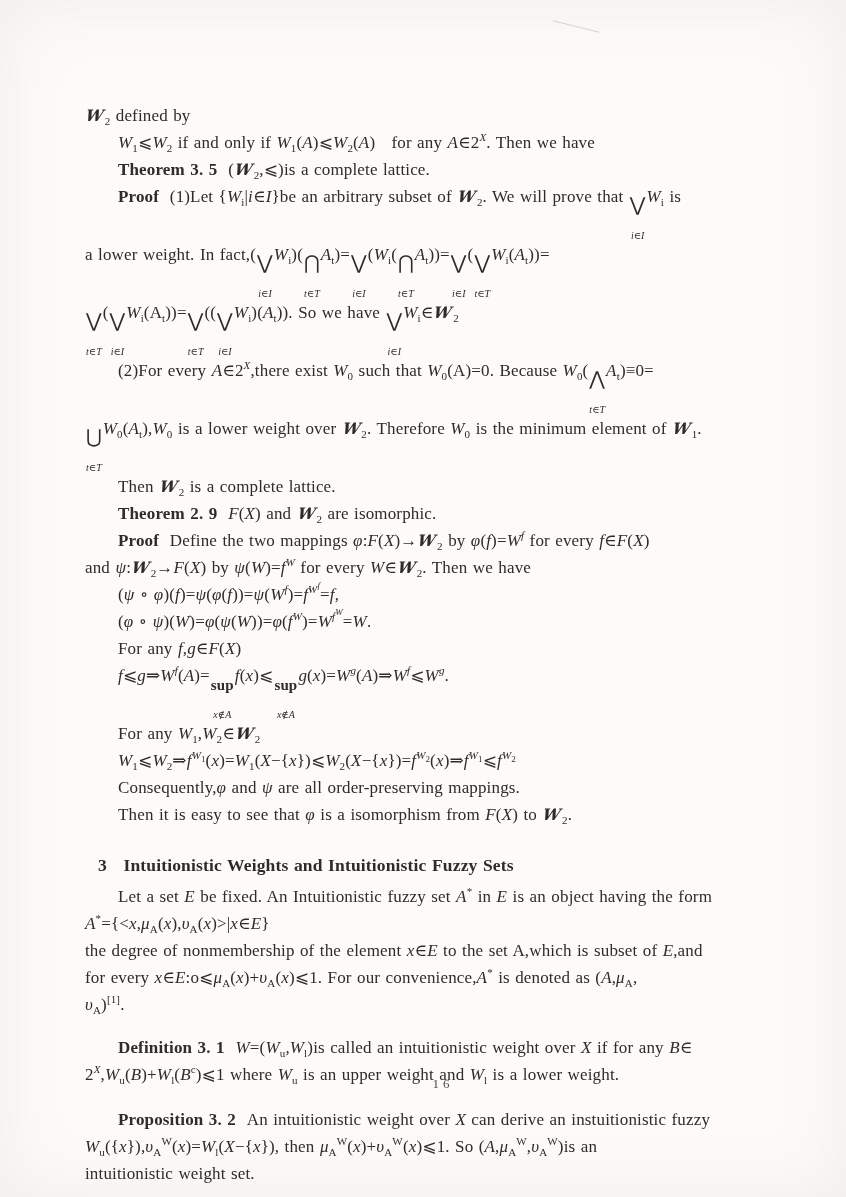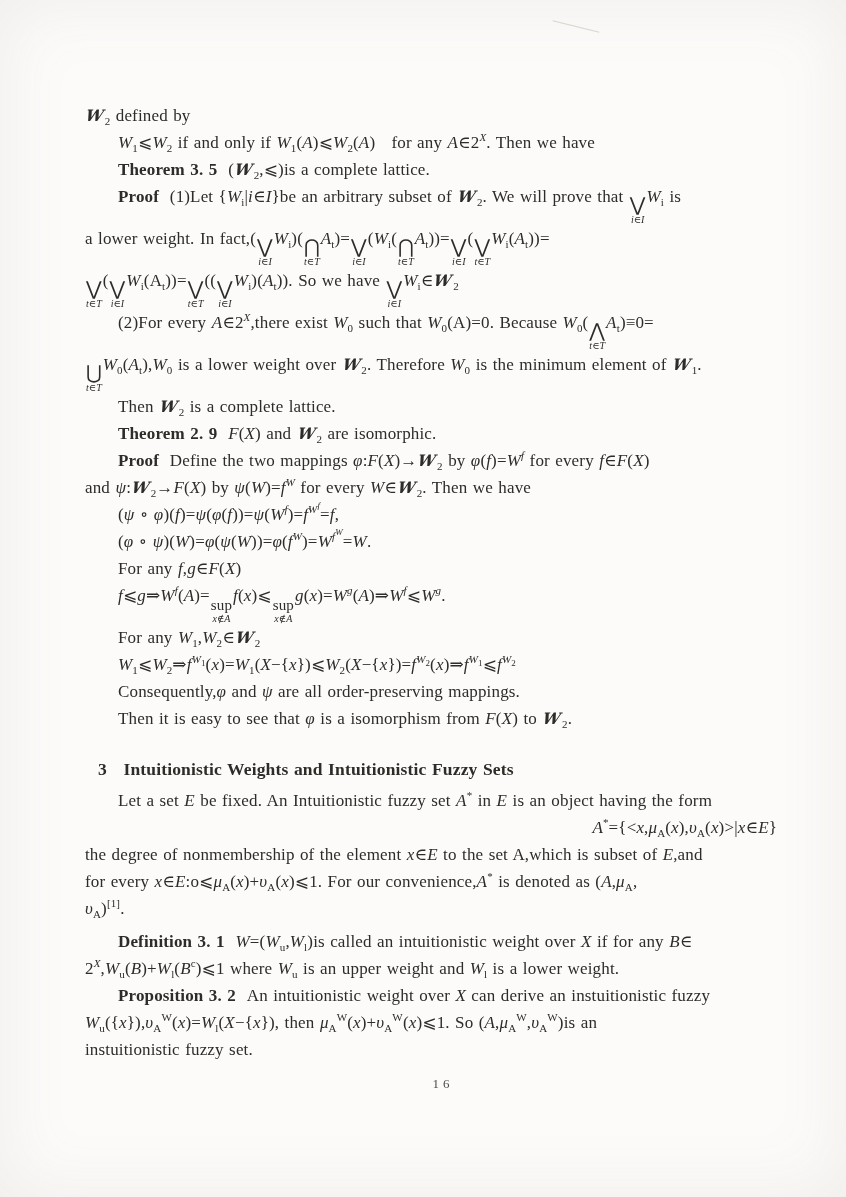--- a/index.html
+++ b/index.html
@@ -12,42 +12,42 @@
     font-family:"Liberation Serif","DejaVu Serif","DejaVu Sans",serif;
     color:#2e2c29;
   }
   .text{
     position:absolute;left:85px;top:102px;width:692px;
     font-size:17px;line-height:27px;
     letter-spacing:0.15px;word-spacing:1px;
   }
   .ln{min-height:27px;}
   .ind{margin-left:33px;}
-  .ctr{text-align:right;}
+  .ctr{text-align:left;}
   .heading{margin:24px 0 4px 13px;font-size:17.5px;}
-  .gap-sm{margin-top:6px;}
-  .gap-xs{margin-top:0;}
+  .gap-sm{margin-top:16px;}
+  .gap-xs{margin-top:18px;}
   sub,sup{font-size:11px;line-height:0;}
   sup sup,sup sub,sub sup,sub sub{font-size:9px;}
   
   .sw{
     display:inline-block;
     font-family:"DejaVu Serif",serif;
     font-style:italic;font-weight:600;
     transform:skewX(-10deg);
     font-size:0.92em;margin:0 1px 0 1px;
   }
   
   .bo{
     display:inline-flex;flex-direction:column;align-items:center;
     line-height:1;vertical-align:-9px;margin:0 1px;font-style:normal;
   }
   .bo .s{font-size:19px;}
-  .bo .t{font-size:15px;}
-  .bo .u{font-size:10px;margin-top:1px;white-space:nowrap;letter-spacing:0;}
+  .bo .t{font-size:15px;font-weight:bold;}
+  .bo .u{font-size:10px;margin-top:17px;white-space:nowrap;letter-spacing:0;}
   .pageno{
     position:absolute;left:0;right:0;top:1076px;
     text-align:center;font-size:13px;letter-spacing:4px;color:#4b4b4b;padding-left:40px;
   }
   .artifact{
     position:absolute;left:552px;top:26px;width:48px;height:1px;
     background:#cfccc6;transform:rotate(14deg);opacity:0.8;
   }
 </style>
 </head>
@@ -128,17 +128,17 @@
     <div class="ln heading"><b>3&nbsp;&nbsp;&nbsp;Intuitionistic Weights and Intuitionistic Fuzzy Sets</b></div>
     <div class="ln ind">Let a set <i>E</i> be fixed. An Intuitionistic fuzzy set <i>A</i><sup>*</sup> in <i>E</i> is an object having the form</div>
     <div class="ln ctr"><i>A</i><sup>*</sup>={&lt;<i>x</i>,<i>μ</i><sub>A</sub>(<i>x</i>),<i>υ</i><sub>A</sub>(<i>x</i>)&gt;|<i>x</i>∈<i>E</i>}</div>
     <div class="ln">the degree of nonmembership of the element <i>x</i>∈<i>E</i> to the set A,which is subset of <i>E</i>,and</div>
     <div class="ln">for every <i>x</i>∈<i>E</i>:o⩽<i>μ</i><sub>A</sub>(<i>x</i>)+<i>υ</i><sub>A</sub>(<i>x</i>)⩽1. For our convenience,<i>A</i><sup>*</sup> is denoted as (<i>A</i>,<i>μ</i><sub>A</sub>,</div>
     <div class="ln"><i>υ</i><sub>A</sub>)<sup>[1]</sup>.</div>
     <div class="ln ind gap-sm"><b>Definition 3. 1</b>&nbsp;&nbsp;<i>W</i>=(<i>W</i><sub>u</sub>,<i>W</i><sub>l</sub>)is called an intuitionistic weight over <i>X</i> if for any <i>B</i>∈</div>
     <div class="ln">2<sup><i>X</i></sup>,<i>W</i><sub>u</sub>(<i>B</i>)+<i>W</i><sub>l</sub>(<i>B</i><sup>c</sup>)⩽1 where <i>W</i><sub>u</sub> is an upper weight and <i>W</i><sub>l</sub> is a lower weight.</div>
     <div class="ln ind gap-xs"><b>Proposition 3. 2</b>&nbsp;&nbsp;An intuitionistic weight over <i>X</i> can derive an instuitionistic fuzzy</div>
     <div class="ln"><i>W</i><sub>u</sub>({<i>x</i>}),<i>υ</i><sub>A</sub><sup>W</sup>(<i>x</i>)=<i>W</i><sub>l</sub>(<i>X</i>−{<i>x</i>}), then <i>μ</i><sub>A</sub><sup>W</sup>(<i>x</i>)+<i>υ</i><sub>A</sub><sup>W</sup>(<i>x</i>)⩽1. So (<i>A</i>,<i>μ</i><sub>A</sub><sup>W</sup>,<i>υ</i><sub>A</sub><sup>W</sup>)is an</div>
-    <div class="ln">instuitionistic fuzzy set.</div>
+    <div class="ln">intuitionistic weight set.</div>
   </div>
 
   <div class="pageno">16</div>
 </div>
 
 </body></html>

